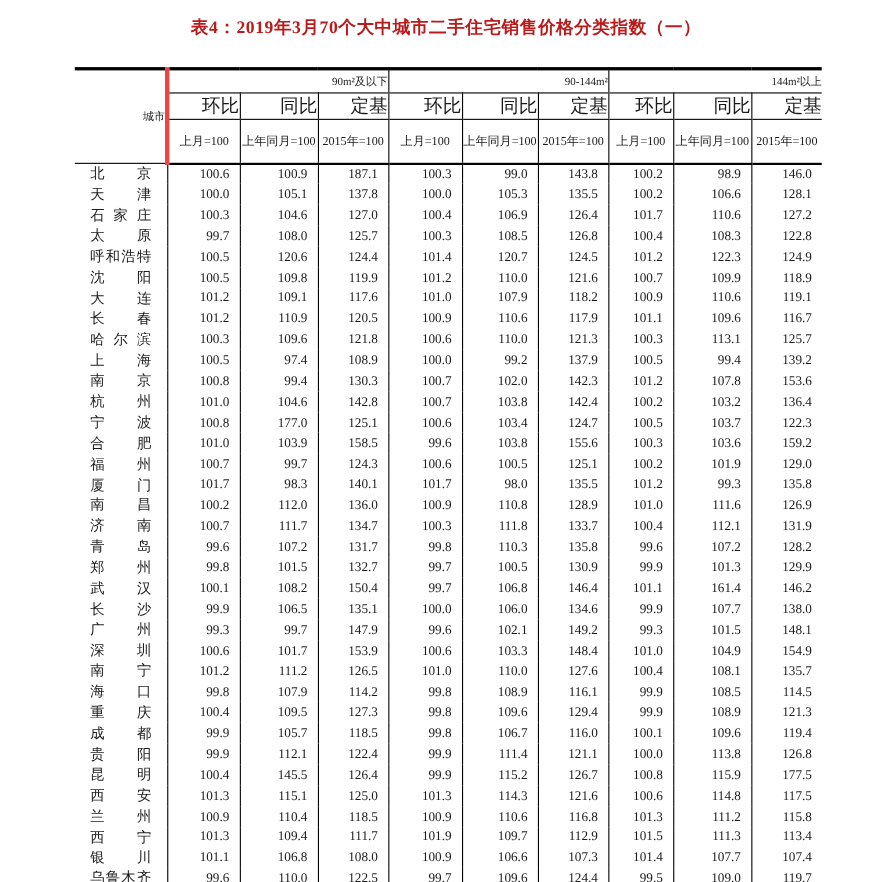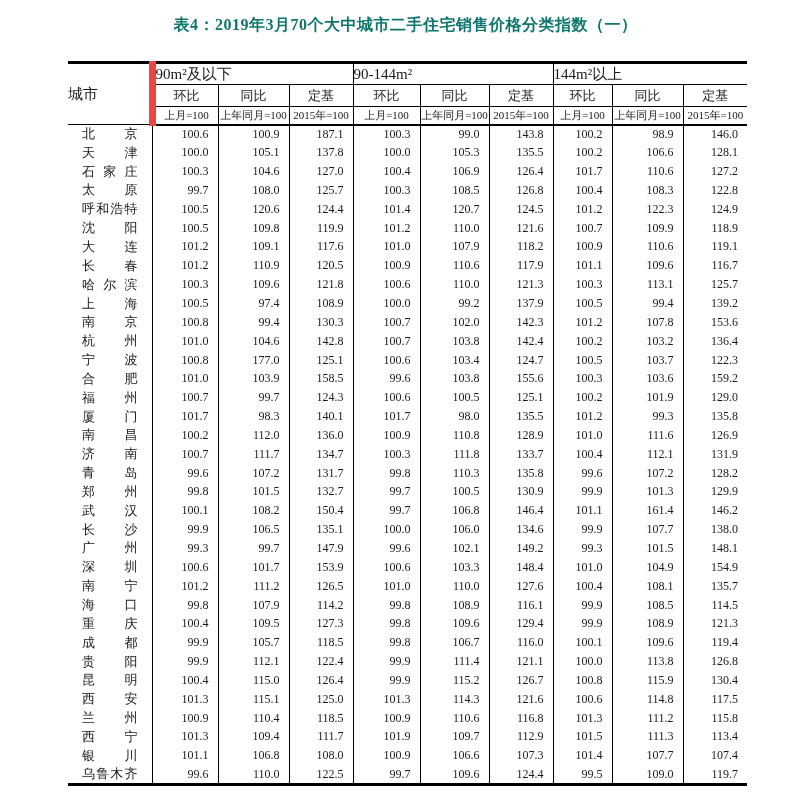--- a/index.html
+++ b/index.html
@@ -9,44 +9,44 @@
     height: 802px;
     font-family: "Liberation Serif", "DejaVu Serif", serif;
     color: #1a1a1a;
     overflow: hidden;
   }
   .page { padding-top: 15px; }
   .title {
     text-align: center;
     font-size: 16px;
     font-weight: bold;
-    color: #0f766e;
+    color: #b91c1c;
     letter-spacing: 0.5px;
   }
   .table-wrap { margin: 25px 64px 0 68px; }
   table {
     width: 679px;
     border-collapse: collapse;
     table-layout: fixed;
     border-top: 3px solid #000;
     border-bottom: 3px solid #000;
   }
   th, td {
     font-weight: normal;
     vertical-align: middle;
     overflow: hidden;
     white-space: nowrap;
   }
   thead th { border-left: 1px solid #000; }
-  thead tr.group-row th { height: 22px; font-size: 15px; text-align: left; border-bottom: 1px solid #000; }
-  thead tr.kind-row th  { height: 22px; font-size: 13px; text-align: center; border-bottom: 1px solid #000; }
-  thead tr.base-row th  { height: 18px; font-size: 11px; text-align: center; border-bottom: 2px solid #000; }
+  thead tr.group-row th { height: 22px; font-size: 10px; text-align: right; border-bottom: 1px solid #000; }
+  thead tr.kind-row th  { height: 22px; font-size: 17px; text-align: right; border-bottom: 1px solid #000; }
+  thead tr.base-row th  { height: 40px; font-size: 11px; text-align: center; border-bottom: 2px solid #000; }
   th.city-h {
     border-left: none;
-    border-right: 7px solid #ef4444;
+    border-right: 4px solid #ef4444;
     border-bottom: 2px solid #000;
     font-size: 13px;
     text-align: center;
   }
   tbody td { height: 18.85px; font-size: 12px; }
   tbody td.city {
     border-left: none;
     border-right: 1px solid #000;
     font-size: 13px;
     padding: 0 14px;
@@ -454,28 +454,28 @@
             <td class="num">99.9</td>
             <td class="num">111.4</td>
             <td class="num">121.1</td>
             <td class="num">100.0</td>
             <td class="num">113.8</td>
             <td class="num">126.8</td>
           </tr>
           <tr>
             <td class="city">昆明</td>
             <td class="num">100.4</td>
-            <td class="num">115.0</td>
+            <td class="num">145.5</td>
             <td class="num">126.4</td>
             <td class="num">99.9</td>
             <td class="num">115.2</td>
             <td class="num">126.7</td>
             <td class="num">100.8</td>
             <td class="num">115.9</td>
-            <td class="num">130.4</td>
+            <td class="num">177.5</td>
           </tr>
           <tr>
             <td class="city">西安</td>
             <td class="num">101.3</td>
             <td class="num">115.1</td>
             <td class="num">125.0</td>
             <td class="num">101.3</td>
             <td class="num">114.3</td>
             <td class="num">121.6</td>
             <td class="num">100.6</td>

